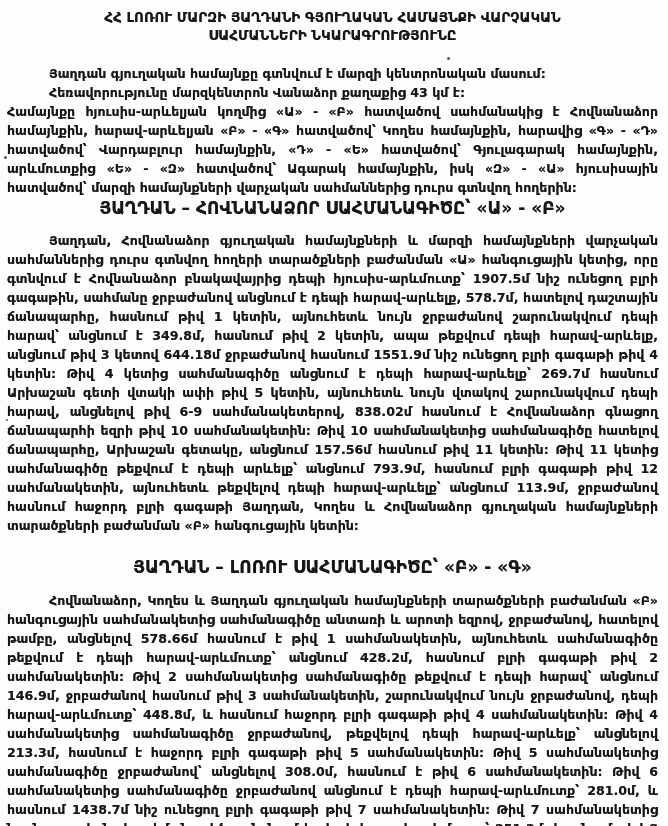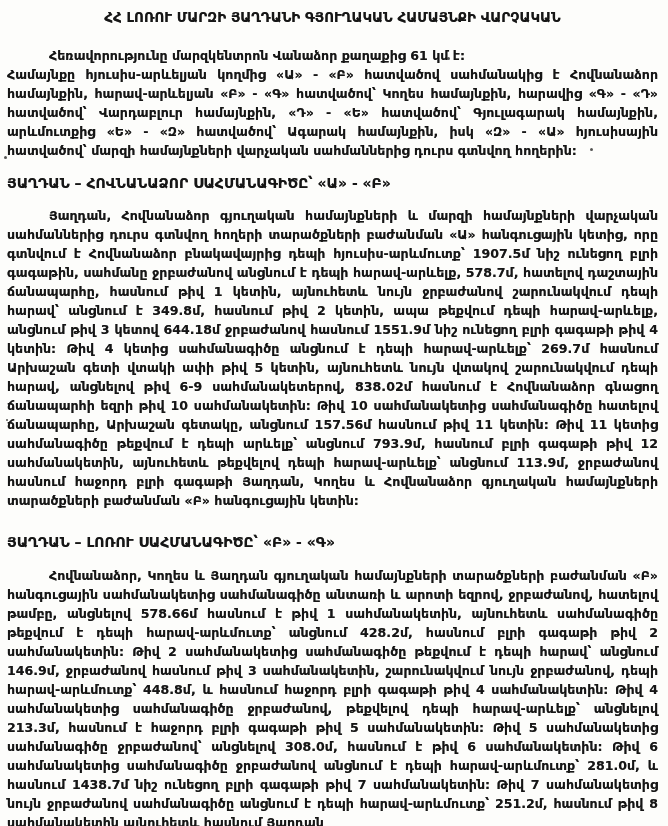--- a/index.html
+++ b/index.html
@@ -33,23 +33,24 @@
     line-height: 19px;
     text-align: justify;
   }
   p.single {
     text-align: left;
   }
   .indent {
     text-indent: 42px;
   }
   .section-heading {
-    font-size: 14px;
+    text-align: center;
+    font-size: 17px;
     line-height: 18px;
-    margin: 14px 0 14px 0;
+    margin: 2px 0 14px 0;
   }
   .section-heading.second {
     margin-top: 23px;
     margin-bottom: 15px;
   }
   .noise {
     position: absolute;
     background: #2a2a2a;
     border-radius: 50%;
     width: 3px;
@@ -57,23 +58,25 @@
     opacity: 0.8;
   }
 </style>
 </head>
 <body>
 
 <div class="page">
 
   <div class="doc-title">
     <div>ՀՀ ԼՈՌՈՒ ՄԱՐԶԻ ՅԱՂԴԱՆԻ ԳՅՈՒՂԱԿԱՆ ՀԱՄԱՅՆՔԻ ՎԱՐՉԱԿԱՆ</div>
+    <div>ՍԱՀՄԱՆՆԵՐԻ ՆԿԱՐԱԳՐՈՒԹՅՈՒՆԸ</div>
   </div>
 
-  <p class="single indent">Հեռավորությունը մարզկենտրոն Վանաձոր քաղաքից 61 կմ է:</p>
+  <p class="single indent">Յաղդան գյուղական համայնքը գտնվում է մարզի կենտրոնական մասում:</p>
+  <p class="single indent">Հեռավորությունը մարզկենտրոն Վանաձոր քաղաքից 43 կմ է:</p>
   <p>Համայնքը հյուսիս-արևելյան կողմից «Ա» - «Բ» հատվածով սահմանակից է Հովնանաձոր համայնքին, հարավ-արևելյան «Բ» - «Գ» հատվածով՝ Կողես համայնքին, հարավից «Գ» - «Դ» հատվածով՝ Վարդաբլուր համայնքին, «Դ» - «Ե» հատվածով՝ Գյուլագարակ համայնքին, արևմուտքից «Ե» - «Զ» հատվածով՝ Ագարակ համայնքին, իսկ «Զ» - «Ա» հյուսիսային հատվածով՝ մարզի համայնքների վարչական սահմաններից դուրս գտնվող հողերին:</p>
 
   <div class="section-heading">ՅԱՂԴԱՆ – ՀՈՎՆԱՆԱՁՈՐ ՍԱՀՄԱՆԱԳԻԾԸ՝ «Ա» - «Բ»</div>
 
   <p class="indent">Յաղդան, Հովնանաձոր գյուղական համայնքների և մարզի համայնքների վարչական սահմաններից դուրս գտնվող հողերի տարածքների բաժանման «Ա» հանգուցային կետից, որը գտնվում է Հովնանաձոր բնակավայրից դեպի հյուսիս-արևմուտք՝ 1907.5մ նիշ ունեցող բլրի գագաթին, սահմանը ջրբաժանով անցնում է դեպի հարավ-արևելք, 578.7մ, հատելով դաշտային ճանապարհը, հասնում թիվ 1 կետին, այնուհետև նույն ջրբաժանով շարունակվում դեպի հարավ՝ անցնում է 349.8մ, հասնում թիվ 2 կետին, ապա թեքվում դեպի հարավ-արևելք, անցնում թիվ 3 կետով 644.18մ ջրբաժանով հասնում 1551.9մ նիշ ունեցող բլրի գագաթի թիվ 4 կետին: Թիվ 4 կետից սահմանագիծը անցնում է դեպի հարավ-արևելք՝ 269.7մ հասնում Արխաշան գետի վտակի ափի թիվ 5 կետին, այնուհետև նույն վտակով շարունակվում դեպի հարավ, անցնելով թիվ 6-9 սահմանակետերով, 838.02մ հասնում է Հովնանաձոր գնացող ճանապարհի եզրի թիվ 10 սահմանակետին: Թիվ 10 սահմանակետից սահմանագիծը հատելով ճանապարհը, Արխաշան գետակը, անցնում 157.56մ հասնում թիվ 11 կետին: Թիվ 11 կետից սահմանագիծը թեքվում է դեպի արևելք՝ անցնում 793.9մ, հասնում բլրի գագաթի թիվ 12 սահմանակետին, այնուհետև թեքվելով դեպի հարավ-արևելք՝ անցնում 113.9մ, ջրբաժանով հասնում հաջորդ բլրի գագաթի Յաղդան, Կողես և Հովնանաձոր գյուղական համայնքների տարածքների բաժանման «Բ» հանգուցային կետին:</p>
 
   <div class="section-heading second">ՅԱՂԴԱՆ – ԼՈՌՈՒ ՍԱՀՄԱՆԱԳԻԾԸ՝ «Բ» - «Գ»</div>
 
   <p class="indent">Հովնանաձոր, Կողես և Յաղդան գյուղական համայնքների տարածքների բաժանման «Բ» հանգուցային սահմանակետից սահմանագիծը անտառի և արոտի եզրով, ջրբաժանով, հատելով թամբը, անցնելով 578.66մ հասնում է թիվ 1 սահմանակետին, այնուհետև սահմանագիծը թեքվում է դեպի հարավ-արևմուտք՝ անցնում 428.2մ, հասնում բլրի գագաթի թիվ 2 սահմանակետին: Թիվ 2 սահմանակետից սահմանագիծը թեքվում է դեպի հարավ՝ անցնում 146.9մ, ջրբաժանով հասնում թիվ 3 սահմանակետին, շարունակվում նույն ջրբաժանով, դեպի հարավ-արևմուտք՝ 448.8մ, և հասնում հաջորդ բլրի գագաթի թիվ 4 սահմանակետին: Թիվ 4 սահմանակետից սահմանագիծը ջրբաժանով, թեքվելով դեպի հարավ-արևելք՝ անցնելով 213.3մ, հասնում է հաջորդ բլրի գագաթի թիվ 5 սահմանակետին: Թիվ 5 սահմանակետից սահմանագիծը ջրբաժանով՝ անցնելով 308.0մ, հասնում է թիվ 6 սահմանակետին: Թիվ 6 սահմանակետից սահմանագիծը ջրբաժանով անցնում է դեպի հարավ-արևմուտք՝ 281.0մ, և հասնում 1438.7մ նիշ ունեցող բլրի գագաթի թիվ 7 սահմանակետին: Թիվ 7 սահմանակետից նույն ջրբաժանով սահմանագիծը անցնում է դեպի հարավ-արևմուտք՝ 251.2մ, հասնում թիվ 8 սահմանակետին այնուհետև հասնում Յաղդան</p>
 

